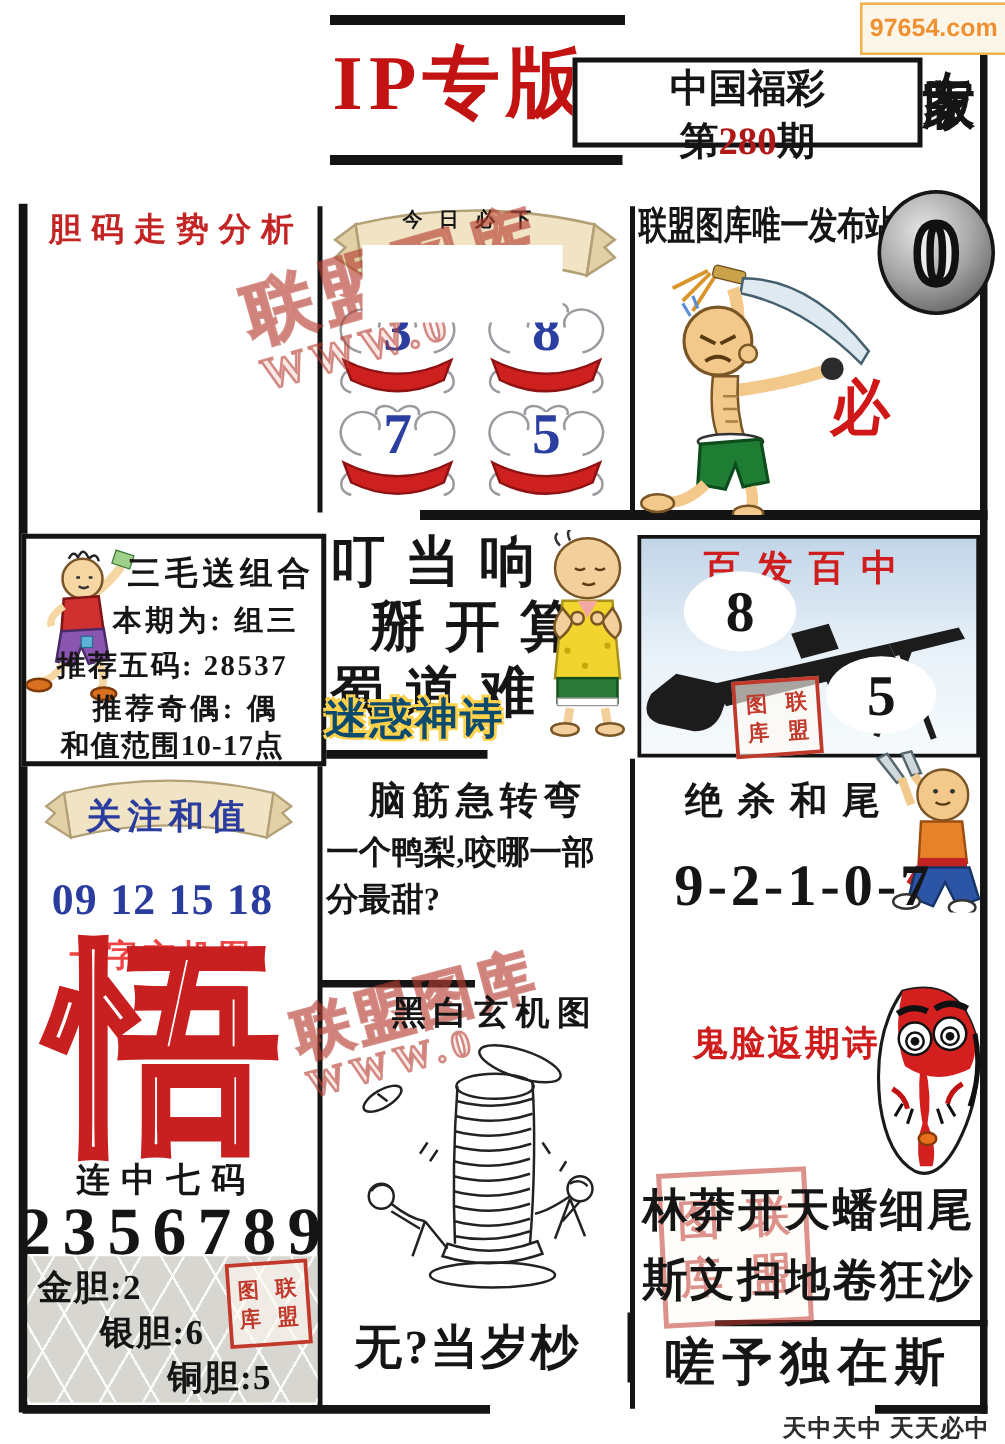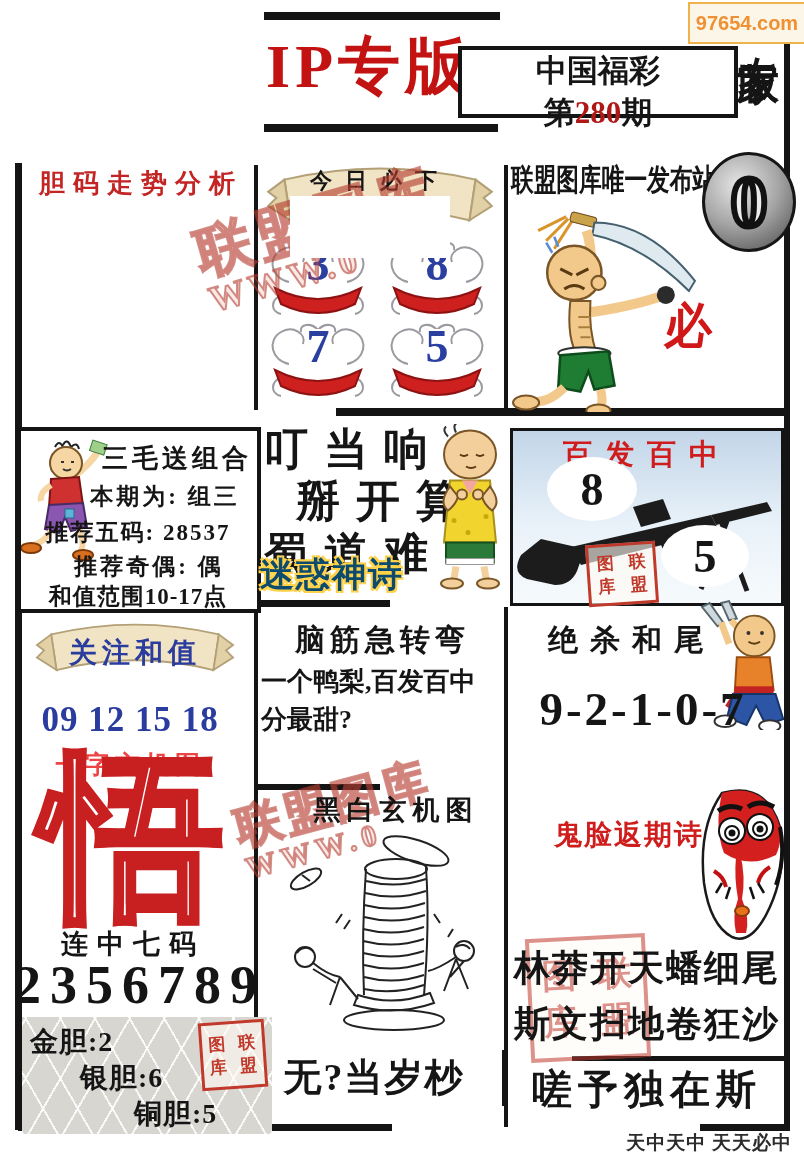--- a/index.html
+++ b/index.html
@@ -37,36 +37,36 @@
                    color:#2a3c9e;letter-spacing:5px;}
   .sum-numbers{left:16px;top:700px;width:228px;text-align:center;font-size:35px;font-weight:bold;color:#2a3c9e;letter-spacing:1px;}
   .sum-caption{left:20px;top:748px;width:220px;text-align:center;font-size:25px;font-weight:bold;color:#ef4444;letter-spacing:5px;}
 
   .one-char{left:28px;top:756px;width:210px;text-align:center;font-size:180px;line-height:0.92;font-weight:900;
             color:#fff;-webkit-text-stroke:5px #c82020;
             text-shadow:2px 0 #c82020,-2px 0 #c82020,0 2px #c82020,0 -2px #c82020;}
   .one-sub{left:20px;top:926px;width:226px;text-align:center;font-size:27px;font-weight:bold;letter-spacing:9px;}
   .one-nums{left:14px;top:954px;width:240px;text-align:center;font-size:54px;font-weight:bold;letter-spacing:9px;}
 
-  .dan-box{left:22px;top:1005px;width:250px;height:117px;background:#d8d6d0;
+  .dan-box{left:22px;top:1005px;width:232px;height:117px;background:#d8d6d0;
     background-image:repeating-linear-gradient(60deg,rgba(255,255,255,.85) 0 2px,rgba(255,255,255,0) 2px 30px),
-                     repeating-linear-gradient(-60deg,rgba(255,255,255,.85) 0 2px,rgba(255,255,255,0) 2px 30px);margin-top:12px;}
+                     repeating-linear-gradient(-60deg,rgba(255,255,255,.85) 0 2px,rgba(255,255,255,0) 2px 30px);}
   .dan-box .gold{left:8px;top:6px;}   .dan-box .silver{left:58px;top:42px;} .dan-box .copper{left:112px;top:78px;}
   .dan-box div{position:absolute;font-size:28px;font-weight:bold;letter-spacing:1px;}
 
   
   .seal{display:grid;grid-template-columns:1fr 1fr;align-content:center;justify-items:center;
         border:3px solid #c0392b;color:#c0392b;background:rgba(255,250,242,.62);transform:rotate(-4deg);}
   .seal span{font-weight:bold;}
 
   
   .wm{font-weight:bold;color:rgba(215,110,95,.16);-webkit-text-stroke:2px rgba(180,58,46,.58);line-height:1.04;}
 
   
-  .today-banner-text{left:258px;top:166px;width:244px;text-align:center;font-size:22px;font-weight:bold;letter-spacing:13px;z-index:2;}
+  .today-banner-text{left:258px;top:166px;width:244px;text-align:center;font-size:16px;font-weight:bold;letter-spacing:13px;z-index:2;}
   .censor{left:290px;top:196px;width:160px;height:62px;background:#fff;z-index:4;}
   .medallions{left:259px;top:238px;width:238px;height:164px;display:grid;grid-template-columns:1fr 1fr;grid-template-rows:1fr 1fr;z-index:2;}
   .medallion{position:relative;}
   .medallion svg{position:absolute;left:0;top:0;width:118px;height:82px;}
   .medallion .num{position:absolute;left:0;top:0;width:118px;text-align:center;font-size:46px;font-weight:900;color:#2b3fa0;
     text-shadow:-2px 0 #fff,2px 0 #fff,0 -2px #fff,0 2px #fff,-2px -2px #fff,2px 2px #fff;}
 
   .poem-l{left:261px;top:0;width:186px;text-align:center;font-size:44px;font-weight:bold;letter-spacing:16px;white-space:nowrap;}
   .mihuo{left:260px;top:552px;width:194px;text-align:left;font-size:34px;font-weight:bold;color:#0c4a6e;letter-spacing:2px;
          text-shadow:2px 2px 0 #ffd24a,-2px -2px 0 #ffd24a,2px -2px 0 #ffd24a,-2px 2px 0 #ffd24a;}
@@ -324,21 +324,21 @@
       <path d="M26,26 Q120,4 214,26 L208,66 Q120,44 32,66 Z" fill="#f1e4c4" stroke="#b3a077" stroke-width="2"></path>
       <path d="M26,26 L10,38 L18,44 L10,52 L32,66 Z" fill="#e2d1a6" stroke="#b3a077" stroke-width="2"></path>
       <path d="M214,26 L230,38 L222,44 L230,52 L208,66 Z" fill="#e2d1a6" stroke="#b3a077" stroke-width="2"></path>
     </svg>
     <div class="abs sum-banner-text">关注和值</div>
   </div>
   <div class="abs sum-numbers">09 12 15 18</div>
   <div class="abs sum-caption">一字玄机图</div>
 
   <div class="abs riddle-title">脑筋急转弯</div>
-  <div class="abs riddle-l1">一个鸭梨,百发百中</div>
+  <div class="abs riddle-l1">一个鸭梨,咬哪一部</div>
   <div class="abs riddle-l2">分最甜?</div>
 
   <div class="abs juesha-title">绝杀和尾</div>
   <svg class="abs" style="left:700px;top:600px;width:92px;height:130px;" viewBox="0 0 95 132">
     <path d="M18,26 L2,6 l8,-4 14,20 Z" fill="#cfd8dd" stroke="#55666e" stroke-width="2"></path>
     <path d="M30,20 L22,2 l8,-2 8,18 Z" fill="#cfd8dd" stroke="#55666e" stroke-width="2"></path>
     <path d="M30,44 Q24,28 22,22 M48,40 Q38,26 32,20" stroke="#f3c98b" stroke-width="7" fill="none"></path>
     <circle cx="56" cy="36" r="21" fill="#f3c98b" stroke="#7a5526" stroke-width="2"></circle>
     <path d="M50,42 q6,4 12,0" stroke="#5a3a12" stroke-width="2" fill="none"></path>
     <circle cx="50" cy="33" r="2" fill="#333"></circle>

